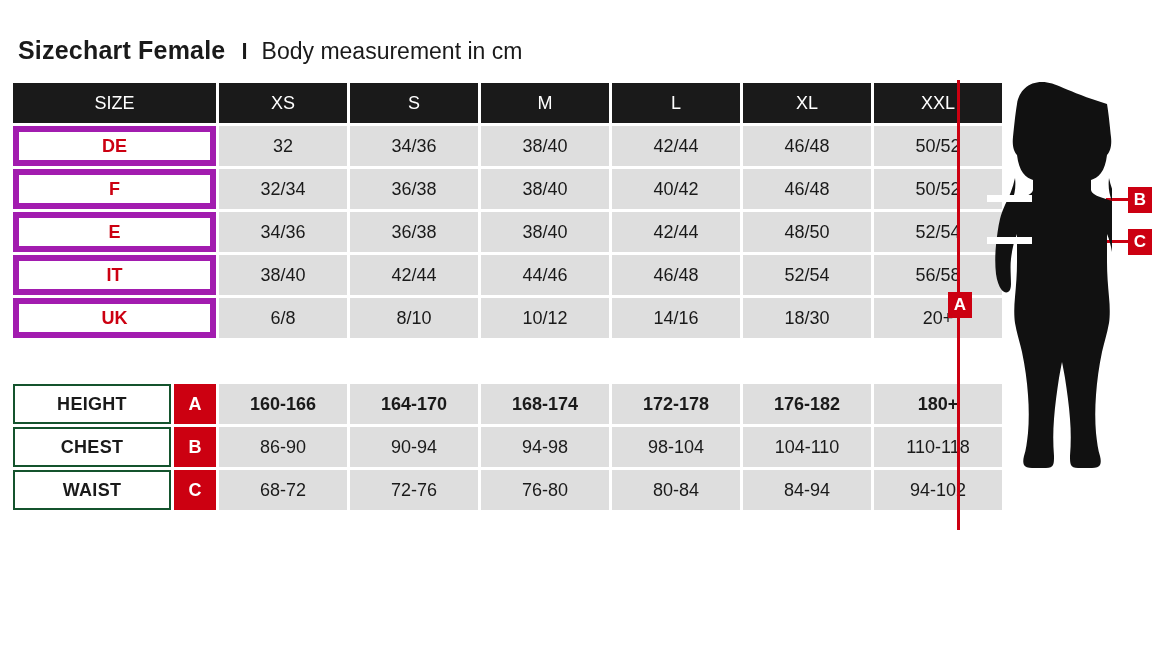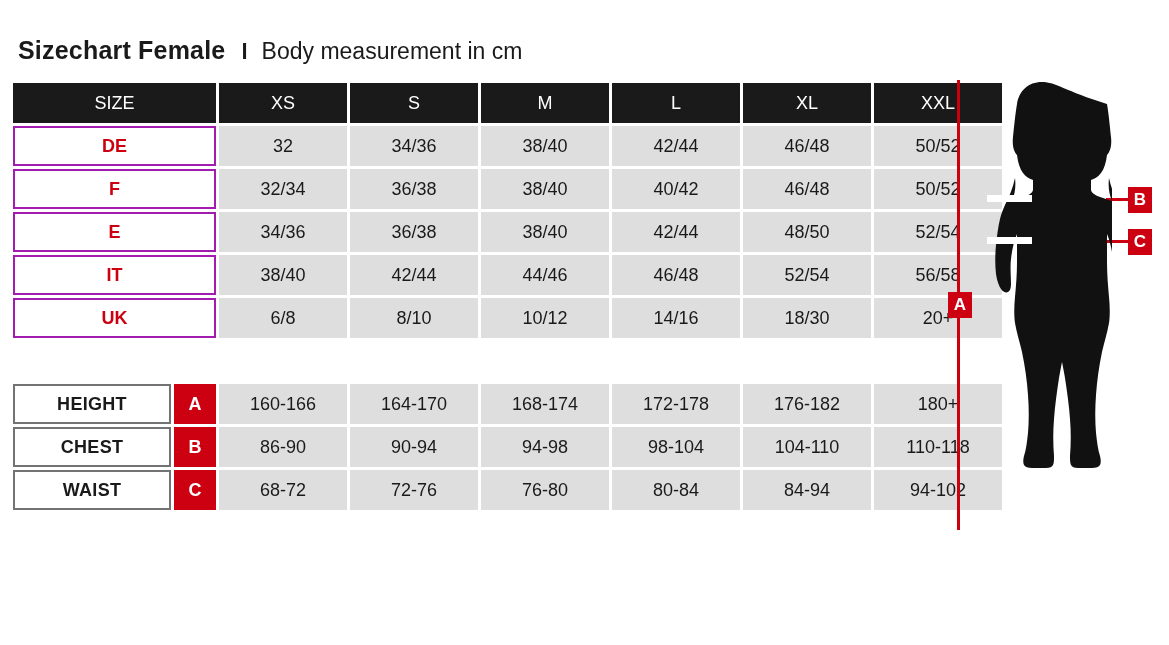--- a/index.html
+++ b/index.html
@@ -80,41 +80,41 @@
   }
   .hdr-size {
     background: #1a1a1a;
     color: #ffffff;
     font-weight: normal;
     font-size: 19px;
   }
   .lbl-red {
     background: #ffffff;
     color: #cc0011;
-    border: 2px solid #a21caf;
+    border: 6px solid #a21caf;
     font-weight: bold;
     font-size: 19px;
     box-sizing: border-box;
   }
   .lbl-black {
     background: #ffffff;
     color: #1a1a1a;
-    border: 2px solid #737373;
+    border: 2px solid #14532d;
     font-weight: bold;
     font-size: 18px;
     box-sizing: border-box;
     letter-spacing: 0.3px;
   }
   .cell-grey {
     background: #dedede;
     color: #1a1a1a;
     font-weight: normal;
   }
   .cell-grey.bold {
-    font-weight: normal;
+    font-weight: bold;
   }
   .marker-box {
     background: #cc0011;
     color: #ffffff;
     font-weight: bold;
     font-size: 19px;
   }
   .spacer-row td {
     height: 12px;
     padding: 0;

